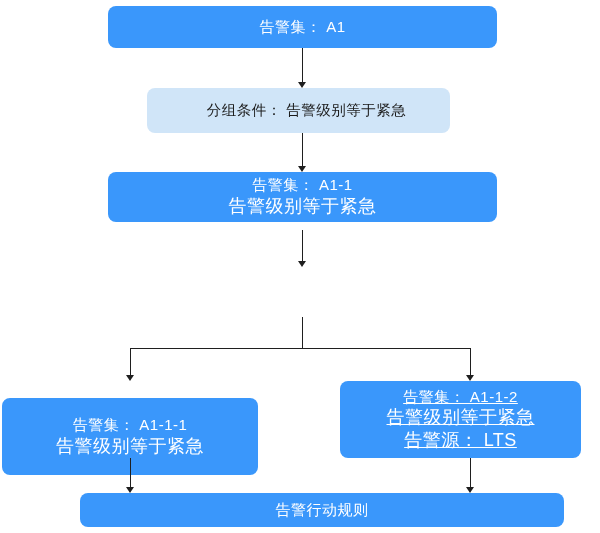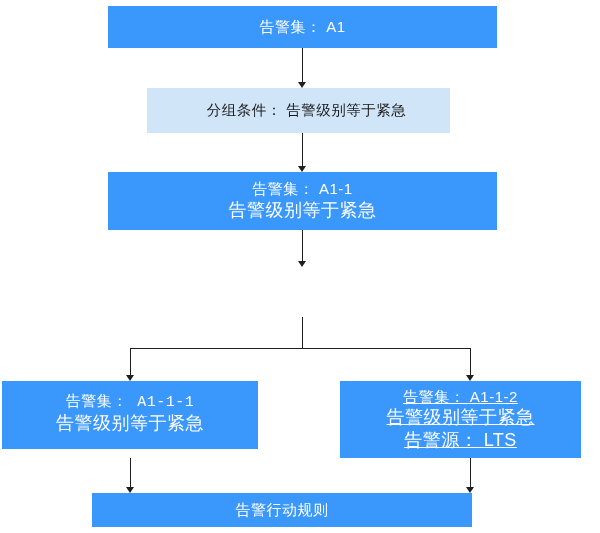--- a/index.html
+++ b/index.html
@@ -9,21 +9,21 @@
     font-family: "Liberation Sans", "DejaVu Sans", sans-serif;
     overflow: hidden;
   }
   .canvas {
     position: relative;
     width: 600px; height: 533px;
     background: #ffffff;
   }
   .node {
     position: absolute;
-    border-radius: 0;
+    border-radius: 8px;
     display: flex;
     flex-direction: column;
     align-items: center;
     justify-content: center;
     text-align: center;
     box-sizing: border-box;
     line-height: 1.25;
   }
   .node.primary {
     background: #3A97FB;
@@ -47,25 +47,25 @@
     position: absolute;
     width: 0; height: 0;
     border-left: 4px solid transparent;
     border-right: 4px solid transparent;
     border-top: 6px solid #1f1f1f;
   }
 
   
   #n1 { left: 108px; top: 6px;   width: 389px; height: 42px; }
   #n2 { left: 147px; top: 88px;  width: 303px; height: 45px; padding-left: 16px; }
-  #n3 { left: 108px; top: 172px; width: 389px; height: 58px; }
+  #n3 { left: 108px; top: 172px; width: 389px; height: 50px; }
   #n4 { left: 145px; top: 267px; width: 307px; height: 50px; }
-  #n5 { left: 2px;   top: 381px; width: 256px; height: 68px; font-family: Liberation Mono, monospace; }
+  #n5 { left: 2px;   top: 398px; width: 256px; height: 77px; }
   #n6 { left: 340px; top: 381px; width: 241px; height: 77px; text-decoration: underline; }
-  #n7 { left: 92px;  top: 493px; width: 380px; height: 34px; }
+  #n7 { left: 80px;  top: 493px; width: 484px; height: 34px; }
 </style>
 </head>
 <body>
 
 <div class="canvas">
 
   <div id="n1" class="node primary">
     <span class="title">告警集： A1</span>
   </div>
 

